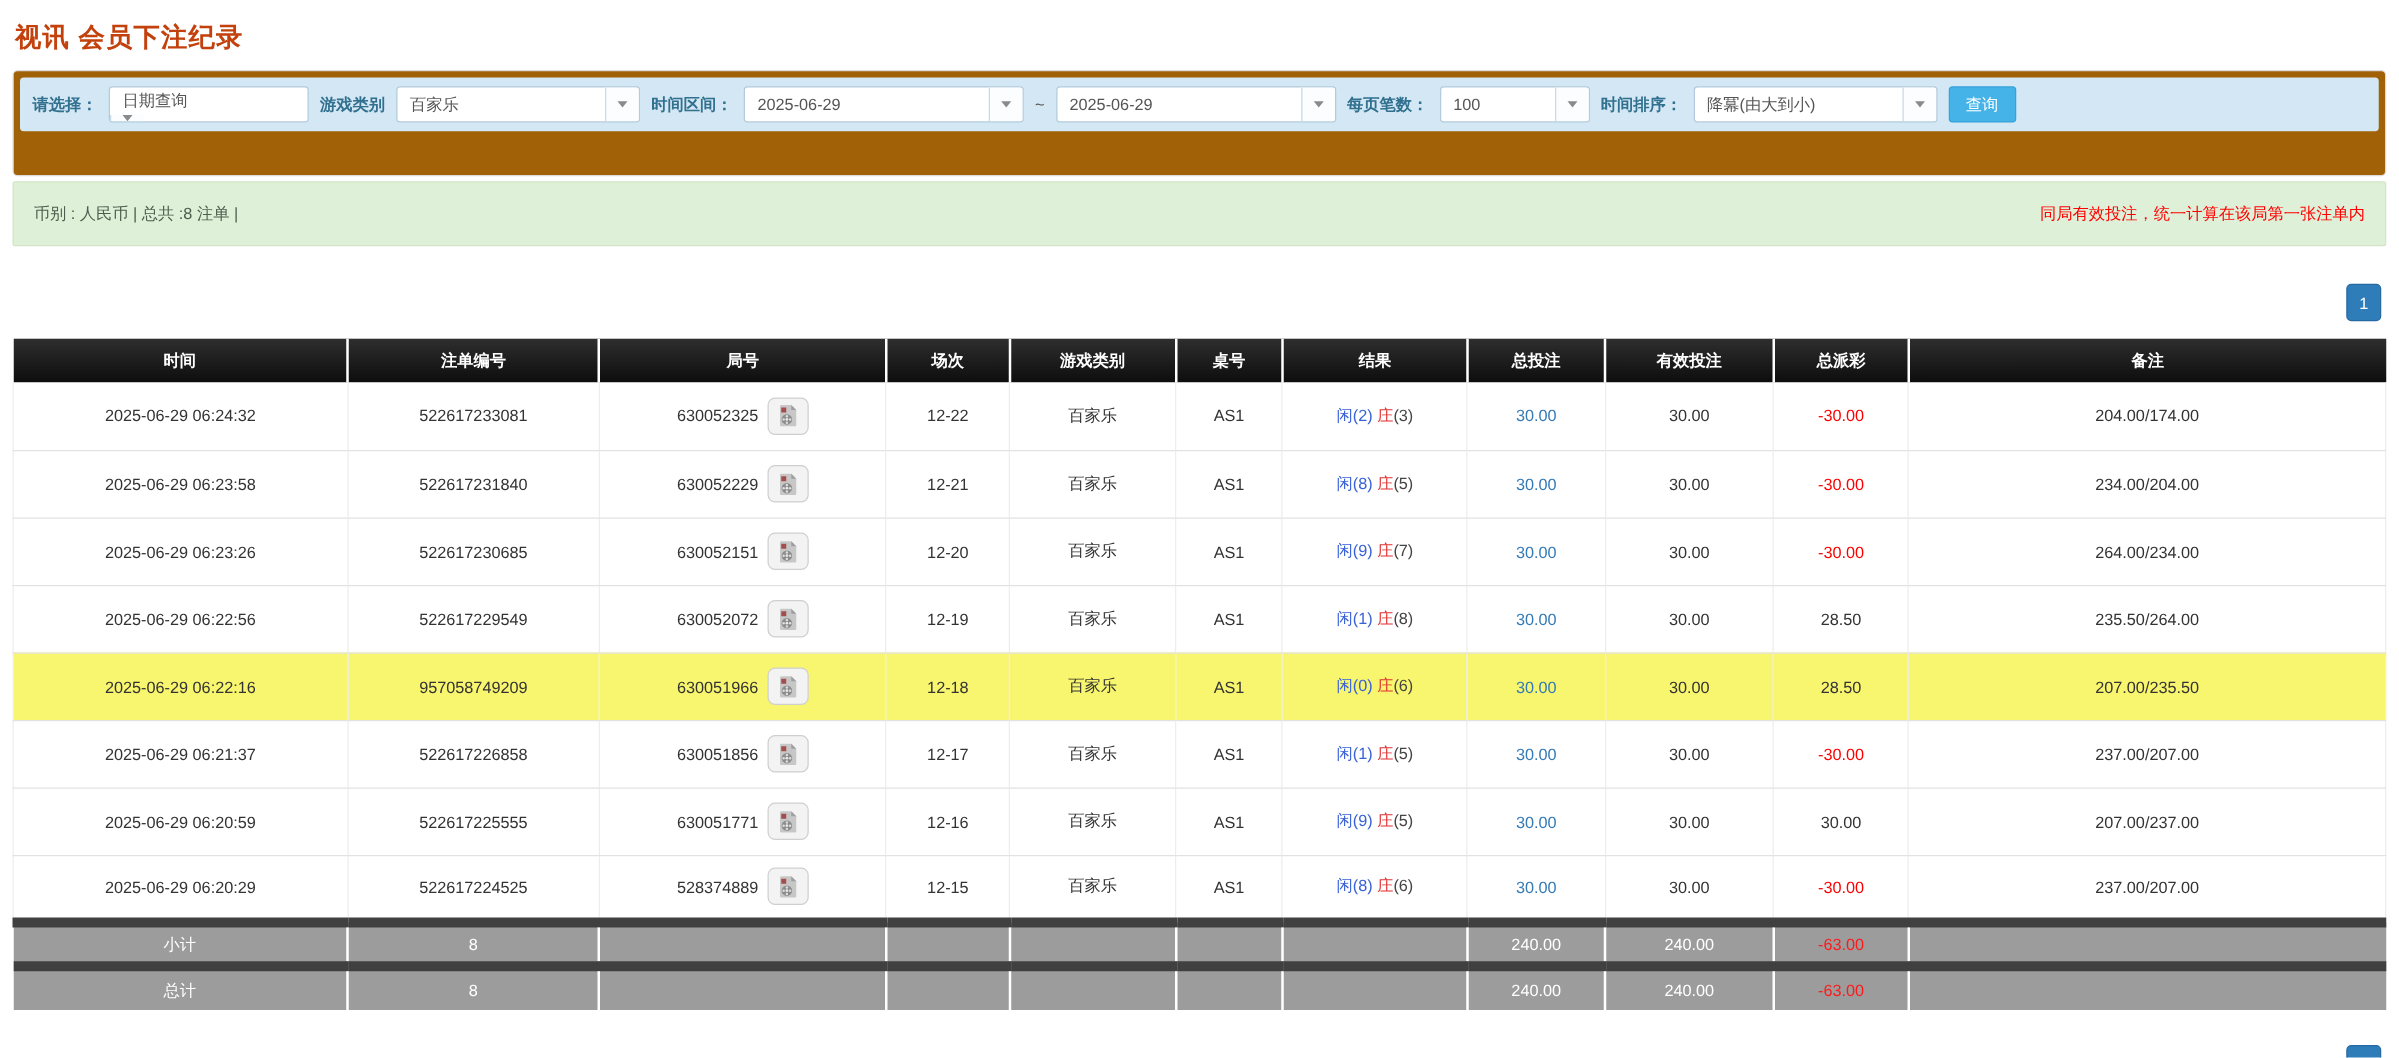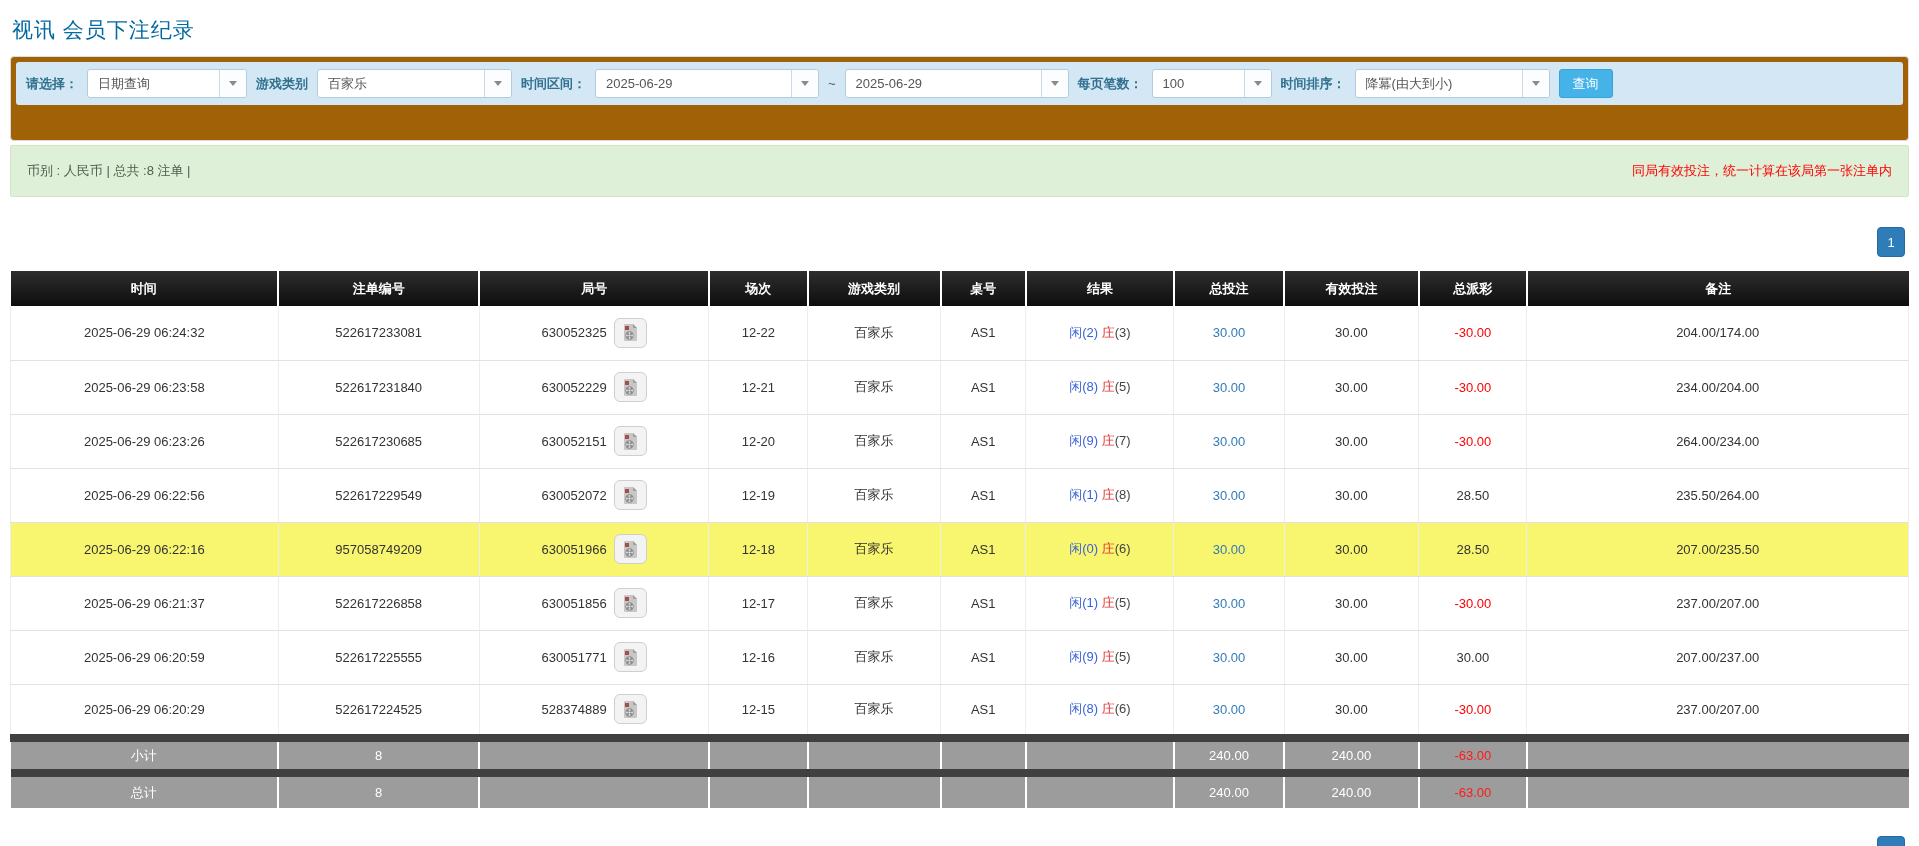--- a/index.html
+++ b/index.html
@@ -1,29 +1,29 @@
 <!DOCTYPE html>
 <html><head>
 <meta charset="utf-8">
 <style>
   * { margin:0; padding:0; box-sizing:border-box; }
   html,body { width:1919px; height:846px; overflow:hidden; background:#fff;
     font-family:"Liberation Sans","DejaVu Sans",sans-serif; color:#333; position:relative; }
 
-  .page-title { font-size:21px; color:#0369a1; font-weight:400; margin:16px 0 12px 12px; letter-spacing:1px; }
+  .page-title { font-size:21px; color:#c2410c; font-weight:700; margin:16px 0 12px 12px; letter-spacing:1px; }
 
   
   .filter-panel { margin:0 10px; border:1px solid #dcdcdc; border-radius:4px; background:#a16207; padding:5px 5px 35px 5px; }
   .filter-bar { background:#d3e7f4; border-radius:3px; padding:7px 10px; display:flex; align-items:center; gap:9px; }
   .f-label { font-size:13px; font-weight:bold; color:#31708f; white-space:nowrap; }
   .combo { display:flex; align-items:stretch; background:#fff; border:1px solid #b3cbdc; border-radius:3px; height:29px; overflow:hidden; }
   .combo .combo-text { font-size:13px; color:#555; padding:0 10px; display:flex; align-items:center; flex:1 1 auto; white-space:nowrap; }
   .combo .combo-caret { width:27px; border-left:1px solid #c9d9e5; background:#fbfdfe; display:flex; align-items:center; justify-content:center; cursor:pointer; }
   .caret-glyph { width:0; height:0; border-left:4px solid transparent; border-right:4px solid transparent; border-top:5px solid #8a8a8a; }
-  .w160 { width:160px; } .w195 { width:195px; } .w200 { width:224px; } .w120 { width:120px;gap:12px; }
+  .w160 { width:160px;flex-direction:column; } .w195 { width:195px; } .w200 { width:224px; } .w120 { width:120px;gap:12px; }
   .tilde { font-size:13px; color:#555; }
   .search-btn { background:#45b2e8; color:#fff; font-size:13px; border:1px solid #36a3da; border-radius:3px;
     height:29px; padding:0 13px; cursor:pointer; }
 
   
   .summary-bar { margin:4px 10px 0; height:52px; background:#dff0d8; border:1px solid #d2e5c4; border-radius:2px;
     display:flex; align-items:center; justify-content:space-between; padding:0 16px; }
   .summary-left { font-size:13px; color:#4e5e4e; }
   .summary-right { font-size:13px; color:#ff0000; }
 

